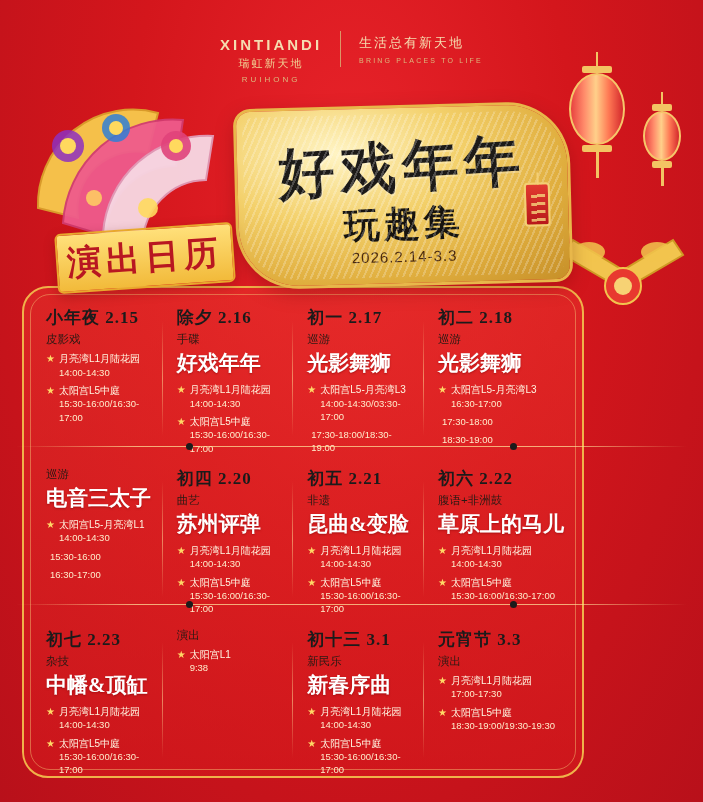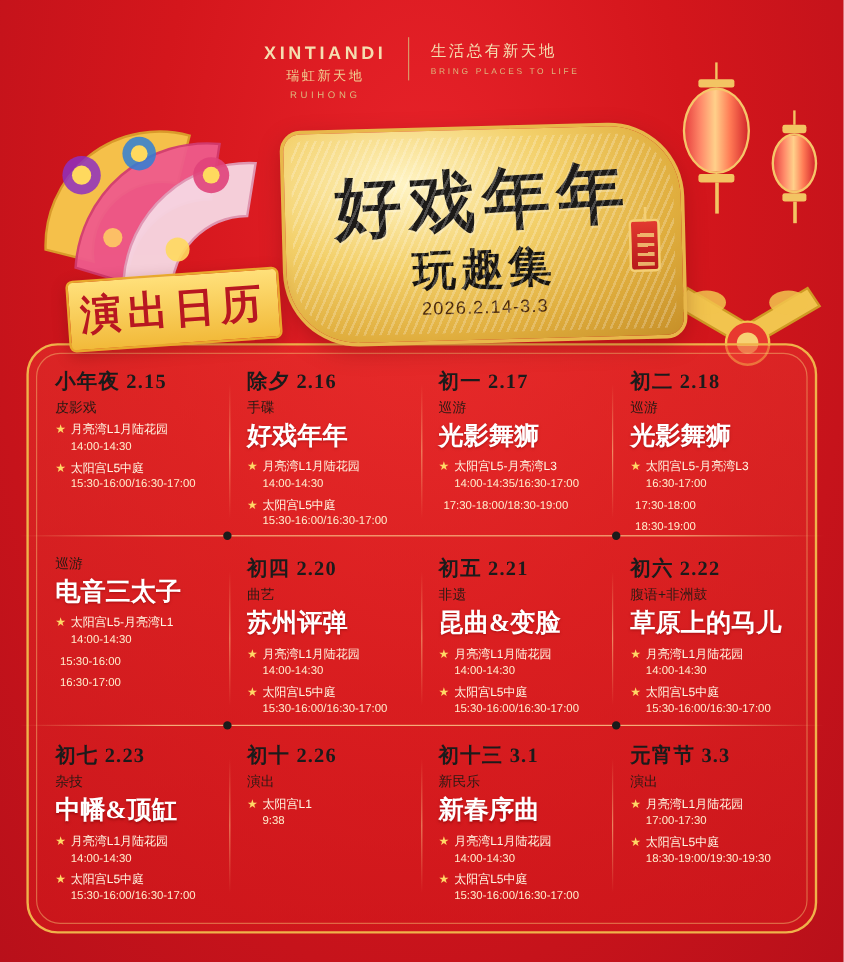--- a/index.html
+++ b/index.html
@@ -100,21 +100,21 @@
     display: flex; align-items: center; justify-content: center;
     box-shadow: 0 4px 12px rgba(90,10,10,.3);
   }
   .ribbon span {
     font-family: "Liberation Serif", serif;
     font-size: 34px; font-weight: bold; color: #b81721; letter-spacing: 5px;
   }
 
   
   .panel {
-    position: absolute; left: 22px; top: 286px; width: 659px; height: 492px;
+    position: absolute; left: 22px; top: 286px; width: 562px; height: 492px;
     background: linear-gradient(180deg, rgba(232,50,44,.55), rgba(214,25,28,.55));
     border: 2px solid #f0b24a;
     border-radius: 26px;
     z-index: 10;
   }
   .panel::before{
     content:""; position:absolute; inset:6px; border:1px solid rgba(247,205,120,.45); border-radius:20px;
   }
   .grid {
     position: absolute; inset: 10px 8px;
@@ -261,21 +261,21 @@
         </div>
       </div>
       <div class="cell sep-r">
         <div class="c-date">初一 2.17</div>
         <div class="c-cat">巡游</div>
         <div class="c-title">光影舞狮</div>
         <div class="venue">
           <span class="vstar">★</span>
           <div>
             <div class="vtext">太阳宫L5-月亮湾L3</div>
-            <div class="vtimes">14:00-14:35/16:30-17:00</div>
+            <div class="vtimes">14:00-14:30/03:30-17:00</div>
           </div>
         </div>
         <div class="venue">
           <span class="vstar"></span>
           <div>
             <div class="vtext"></div>
             <div class="vtimes">17:30-18:00/18:30-19:00</div>
           </div>
         </div>
       </div>
@@ -400,21 +400,20 @@
         </div>
         <div class="venue">
           <span class="vstar">★</span>
           <div>
             <div class="vtext">太阳宫L5中庭</div>
             <div class="vtimes">15:30-16:00/16:30-17:00</div>
           </div>
         </div>
       </div>
       <div class="cell sep-r">
-        <div class="c-date">初十 2.26</div>
         <div class="c-cat">演出</div>
         <div class="venue">
           <span class="vstar">★</span>
           <div>
             <div class="vtext">太阳宫L1</div>
             <div class="vtimes">9:38</div>
           </div>
         </div>
       </div>
       <div class="cell sep-r">

